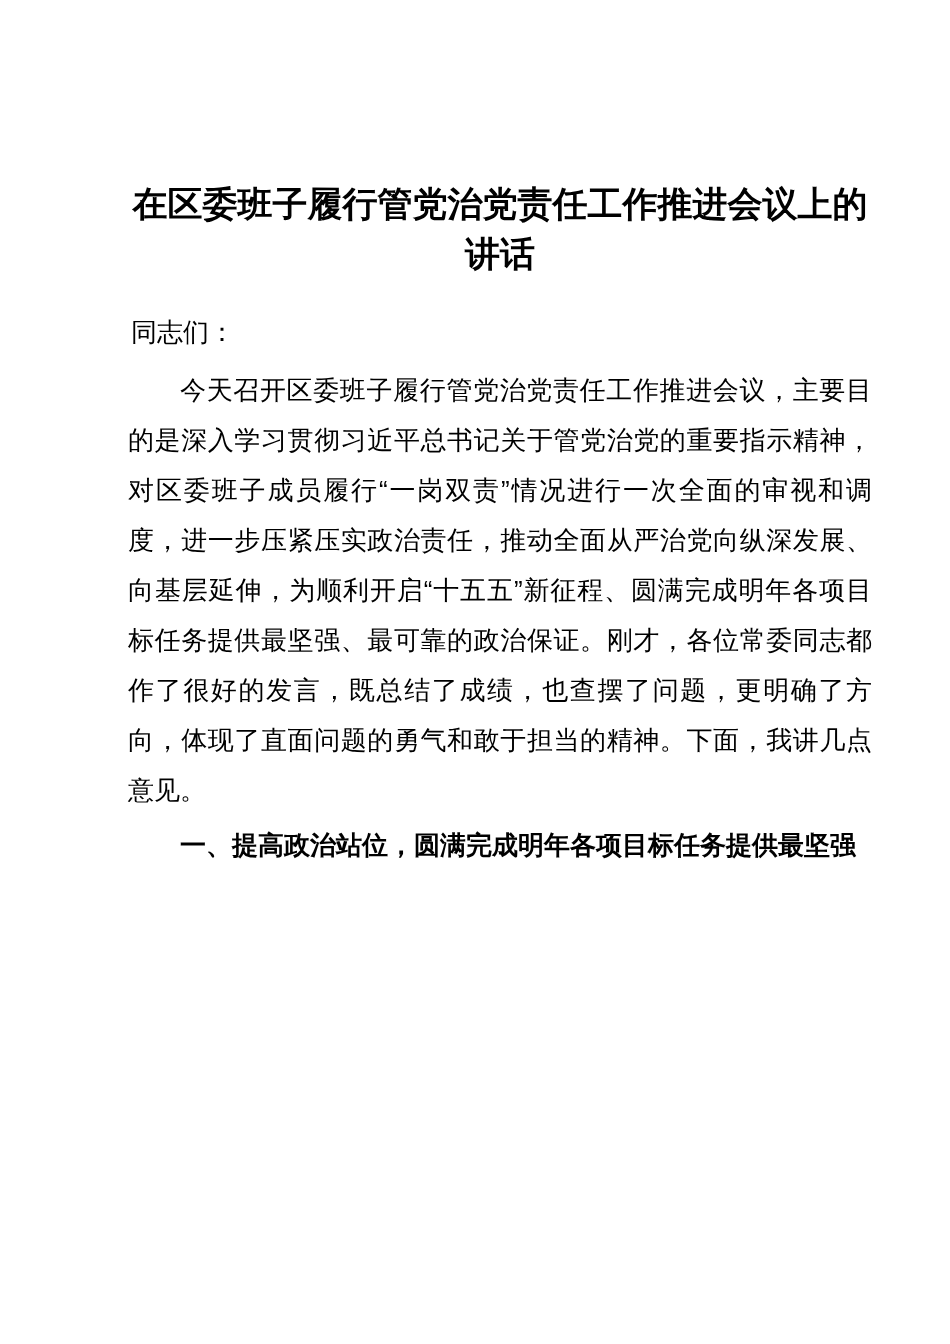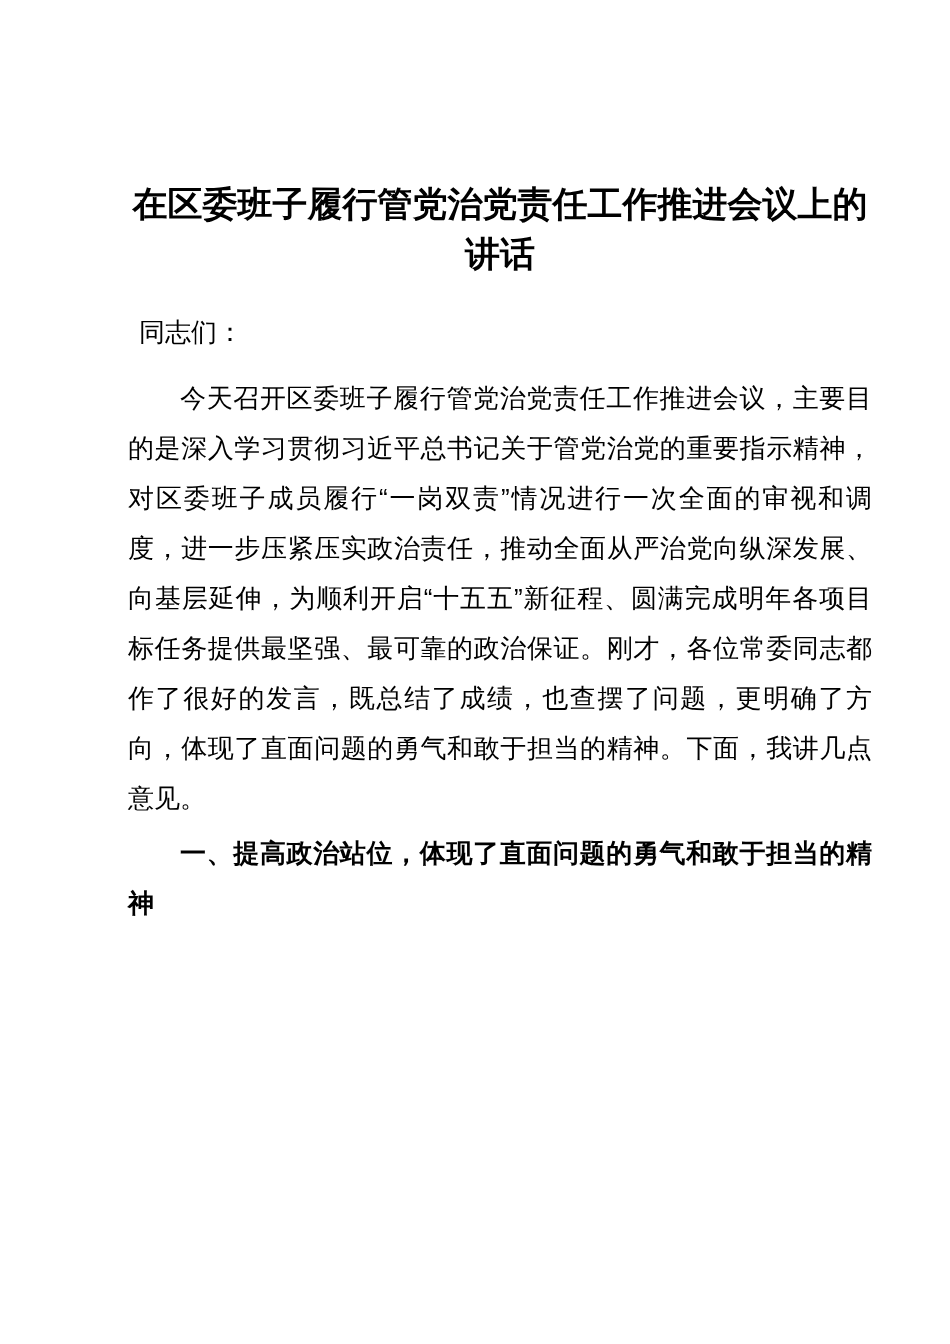--- a/index.html
+++ b/index.html
@@ -23,21 +23,21 @@
     }
     .doc-title {
       margin: 0 0 28px 0;
       font-size: 35px;
       line-height: 50px;
       font-weight: 700;
       text-align: center;
       color: #000000;
     }
     .salutation {
-      margin: 16px;
+      margin: 8px;
       font-size: 26px;
       line-height: 50px;
       text-align: left;
     }
     .para {
       margin: 5px;
       font-size: 26px;
       line-height: 50px;
       text-align: justify;
       text-indent: 2em;
@@ -50,15 +50,15 @@
 </head>
 <body>
 
 <div class="page">
   <h1 class="doc-title">在区委班子履行管党治党责任工作推进会议上的讲话</h1>
 
   <p class="salutation">同志们：</p>
 
   <p class="para">今天召开区委班子履行管党治党责任工作推进会议，主要目的是深入学习贯彻习近平总书记关于管党治党的重要指示精神，对区委班子成员履行“一岗双责”情况进行一次全面的审视和调度，进一步压紧压实政治责任，推动全面从严治党向纵深发展、向基层延伸，为顺利开启“十五五”新征程、圆满完成明年各项目标任务提供最坚强、最可靠的政治保证。刚才，各位常委同志都作了很好的发言，既总结了成绩，也查摆了问题，更明确了方向，体现了直面问题的勇气和敢于担当的精神。下面，我讲几点意见。</p>
 
-  <p class="para heading">一、提高政治站位，体现了直面问题的勇气和敢于担当的精神</p>
+  <p class="para heading">一、提高政治站位，圆满完成明年各项目标任务提供最坚强</p>
 
 </div>
 
 </body></html>

